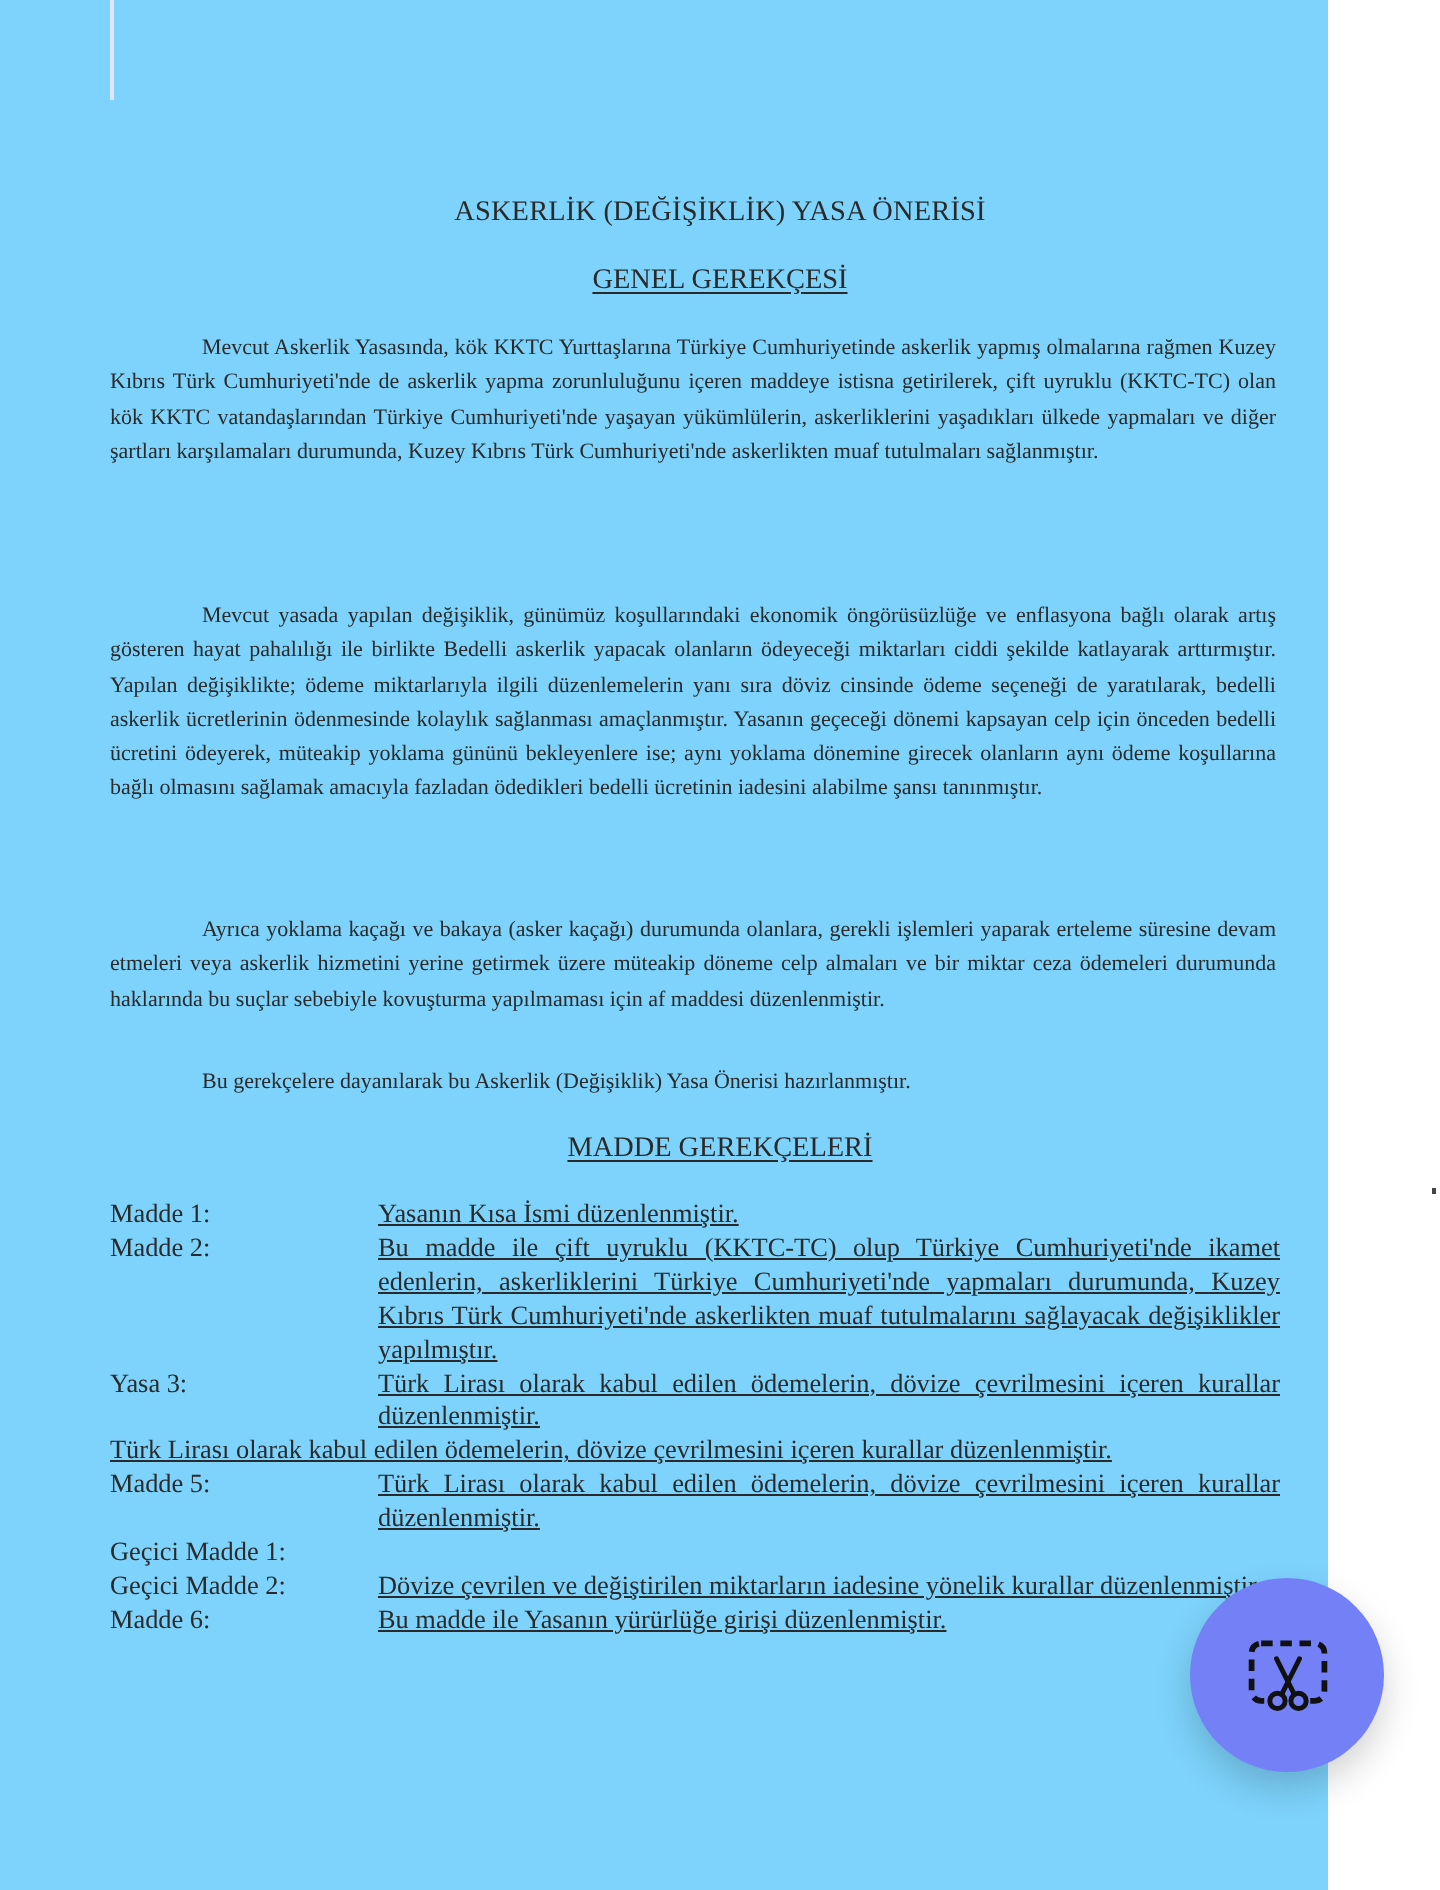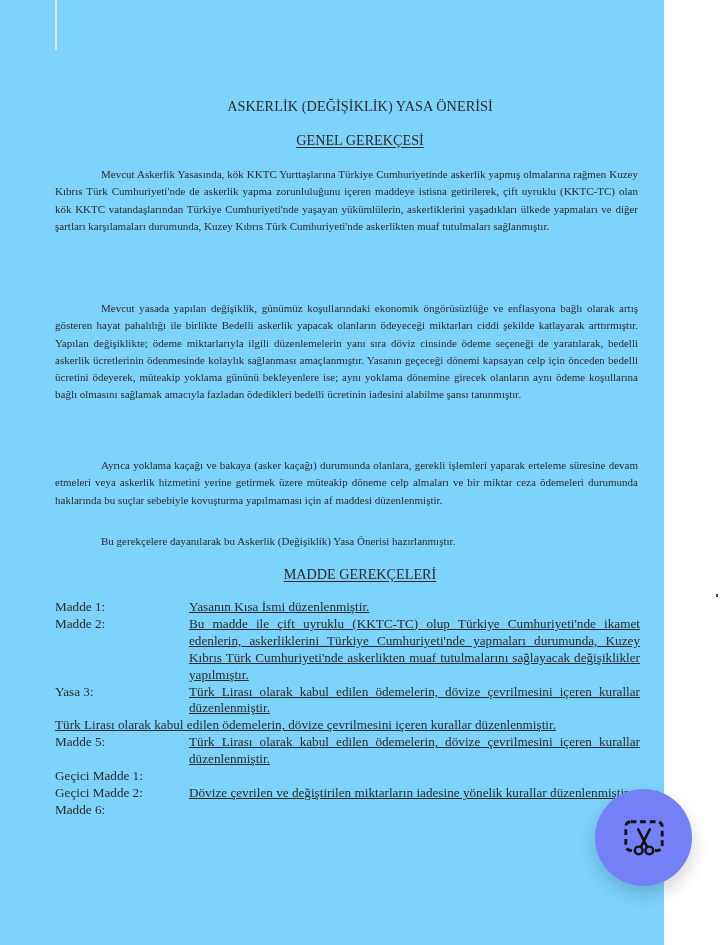--- a/index.html
+++ b/index.html
@@ -101,20 +101,21 @@
     </div>
     <div class="item">
       <div class="lbl">Geçici Madde 1:</div>
     </div>
     <div class="item">
       <div class="lbl">Geçici Madde 2:</div>
       <div class="txt">Dövize çevrilen ve değiştirilen miktarların iadesine yönelik kurallar düzenlenmiştir.</div>
     </div>
     <div class="item">
       <div class="lbl">Madde 6:</div>
+      <div class="txt">Bu madde ile Yasanın yürürlüğe girişi düzenlenmiştir.</div>
     </div>
   </div>
 </div>
 
 <div class="fab">
   <svg viewBox="0 0 48 48">
     <rect x="5" y="7" width="38" height="30" rx="5" fill="none" stroke="#111" stroke-width="3" stroke-dasharray="6 4"></rect>
     <line x1="18" y1="15" x2="27" y2="33" stroke="#111" stroke-width="2.6" stroke-linecap="round"></line>
     <line x1="30" y1="15" x2="21" y2="33" stroke="#111" stroke-width="2.6" stroke-linecap="round"></line>
     <circle cx="18.5" cy="37" r="4" fill="#7481f6" stroke="#111" stroke-width="2.6"></circle>

